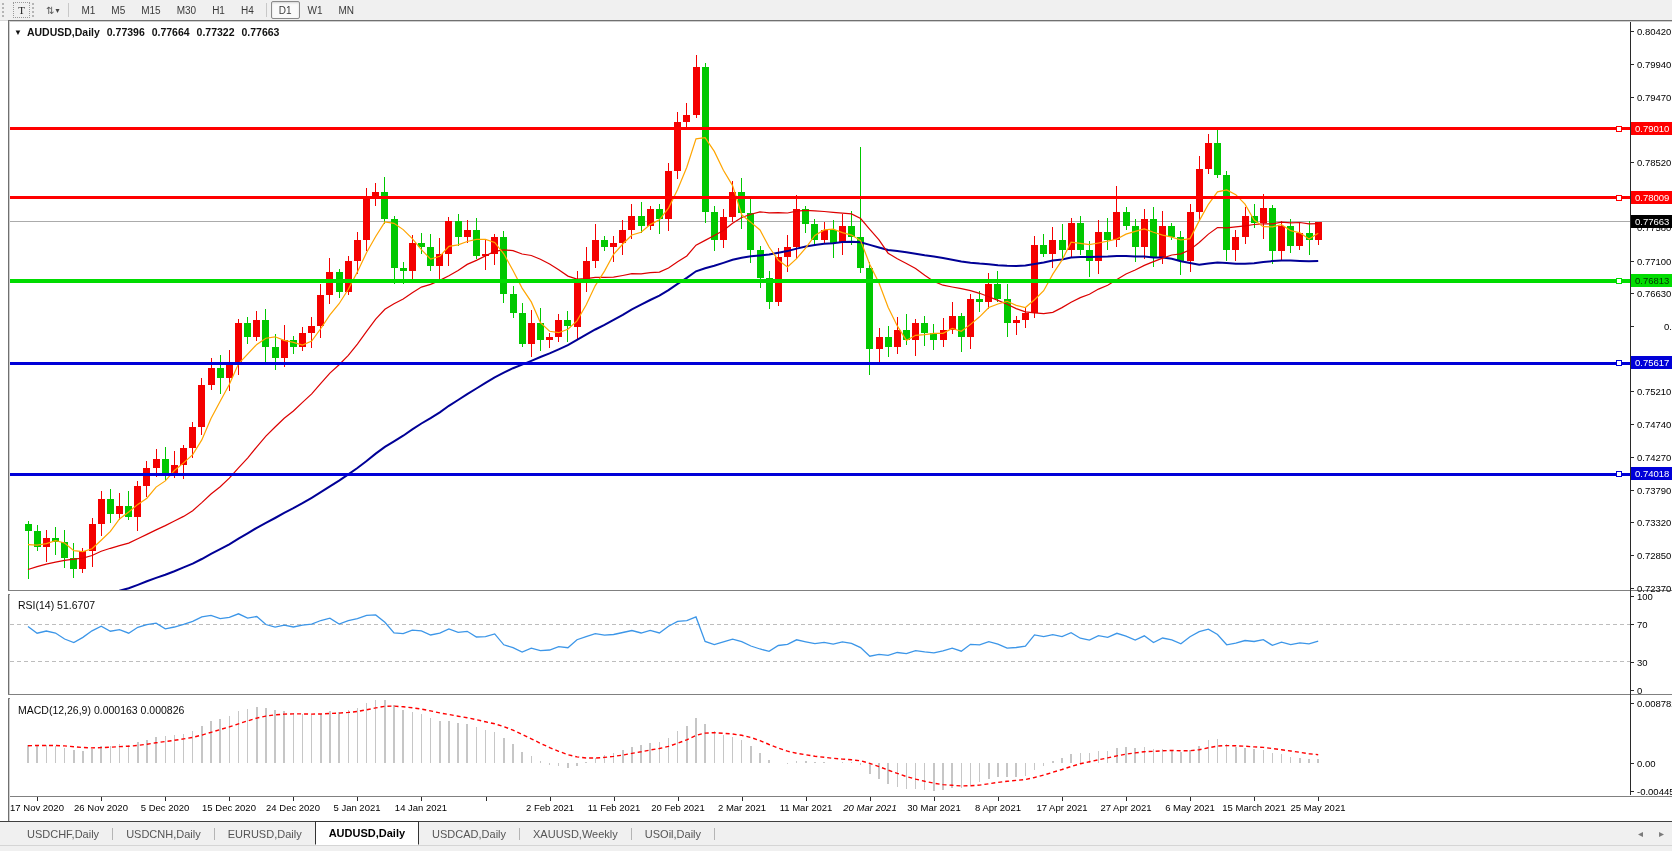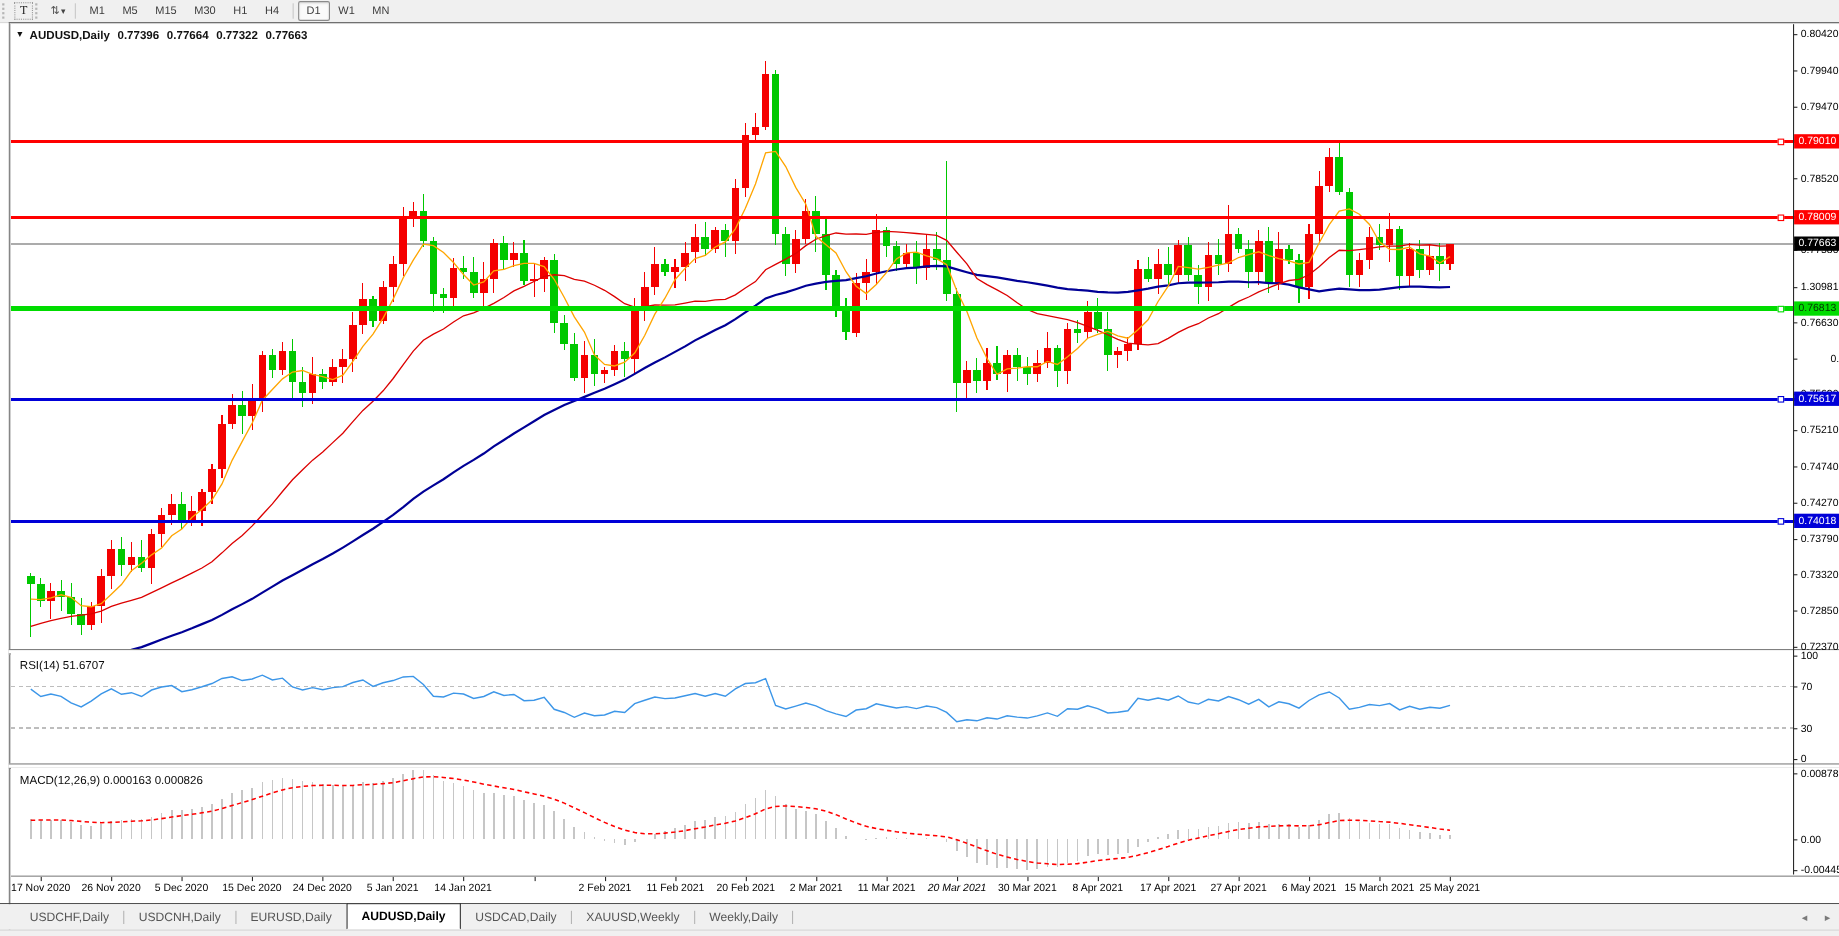--- a/index.html
+++ b/index.html
@@ -574,21 +574,21 @@
       <div class="ticktxt" style="left: 1637px; top: 26px;">0.80420</div>
       <div class="tickmark" style="left: 1630px; top: 64px;"></div>
       <div class="ticktxt" style="left: 1637px; top: 59px;">0.79940</div>
       <div class="tickmark" style="left: 1630px; top: 97px;"></div>
       <div class="ticktxt" style="left: 1637px; top: 92px;">0.79470</div>
       <div class="tickmark" style="left: 1630px; top: 162px;"></div>
       <div class="ticktxt" style="left: 1637px; top: 157px;">0.78520</div>
       <div class="tickmark" style="left: 1630px; top: 227px;"></div>
       <div class="ticktxt" style="left: 1637px; top: 222px;">0.77580</div>
       <div class="tickmark" style="left: 1630px; top: 261px;"></div>
-      <div class="ticktxt" style="left: 1637px; top: 256px;">1.30981</div>
+      <div class="ticktxt" style="left: 1637px; top: 256px;">0.77100</div>
       <div class="tickmark" style="left: 1630px; top: 293px;"></div>
       <div class="ticktxt" style="left: 1637px; top: 288px; text-align: right;">0.76630</div>
       <div class="tickmark" style="left: 1630px; top: 326px;"></div>
       <div class="ticktxt" style="left: 1664px; top: 321px;">0.76160</div>
       <div class="tickmark" style="left: 1630px; top: 358px;"></div>
       <div class="ticktxt" style="left: 1637px; top: 353px;">0.75690</div>
       <div class="tickmark" style="left: 1630px; top: 391px;"></div>
       <div class="ticktxt" style="left: 1637px; top: 386px;">0.75210</div>
       <div class="tickmark" style="left: 1630px; top: 424px;"></div>
       <div class="ticktxt" style="left: 1637px; top: 419px;">0.74740</div>
@@ -680,21 +680,21 @@
       <div class="tab">USDCHF,Daily</div>
       <div class="tabsep"></div>
       <div class="tab">USDCNH,Daily</div>
       <div class="tabsep"></div>
       <div class="tab">EURUSD,Daily</div>
       <div class="tab active">AUDUSD,Daily</div>
       <div class="tab">USDCAD,Daily</div>
       <div class="tabsep"></div>
       <div class="tab">XAUUSD,Weekly</div>
       <div class="tabsep"></div>
-      <div class="tab">Weekly,Daily</div>
+      <div class="tab">USOil,Daily</div>
       <div class="tabsep"></div>
     </div>
   <div id="tabnav">
     <span>◂</span>
     <span>▸</span>
   </div>
   <div id="bottomstrip"></div>
 </div>
 
 </body></html>

